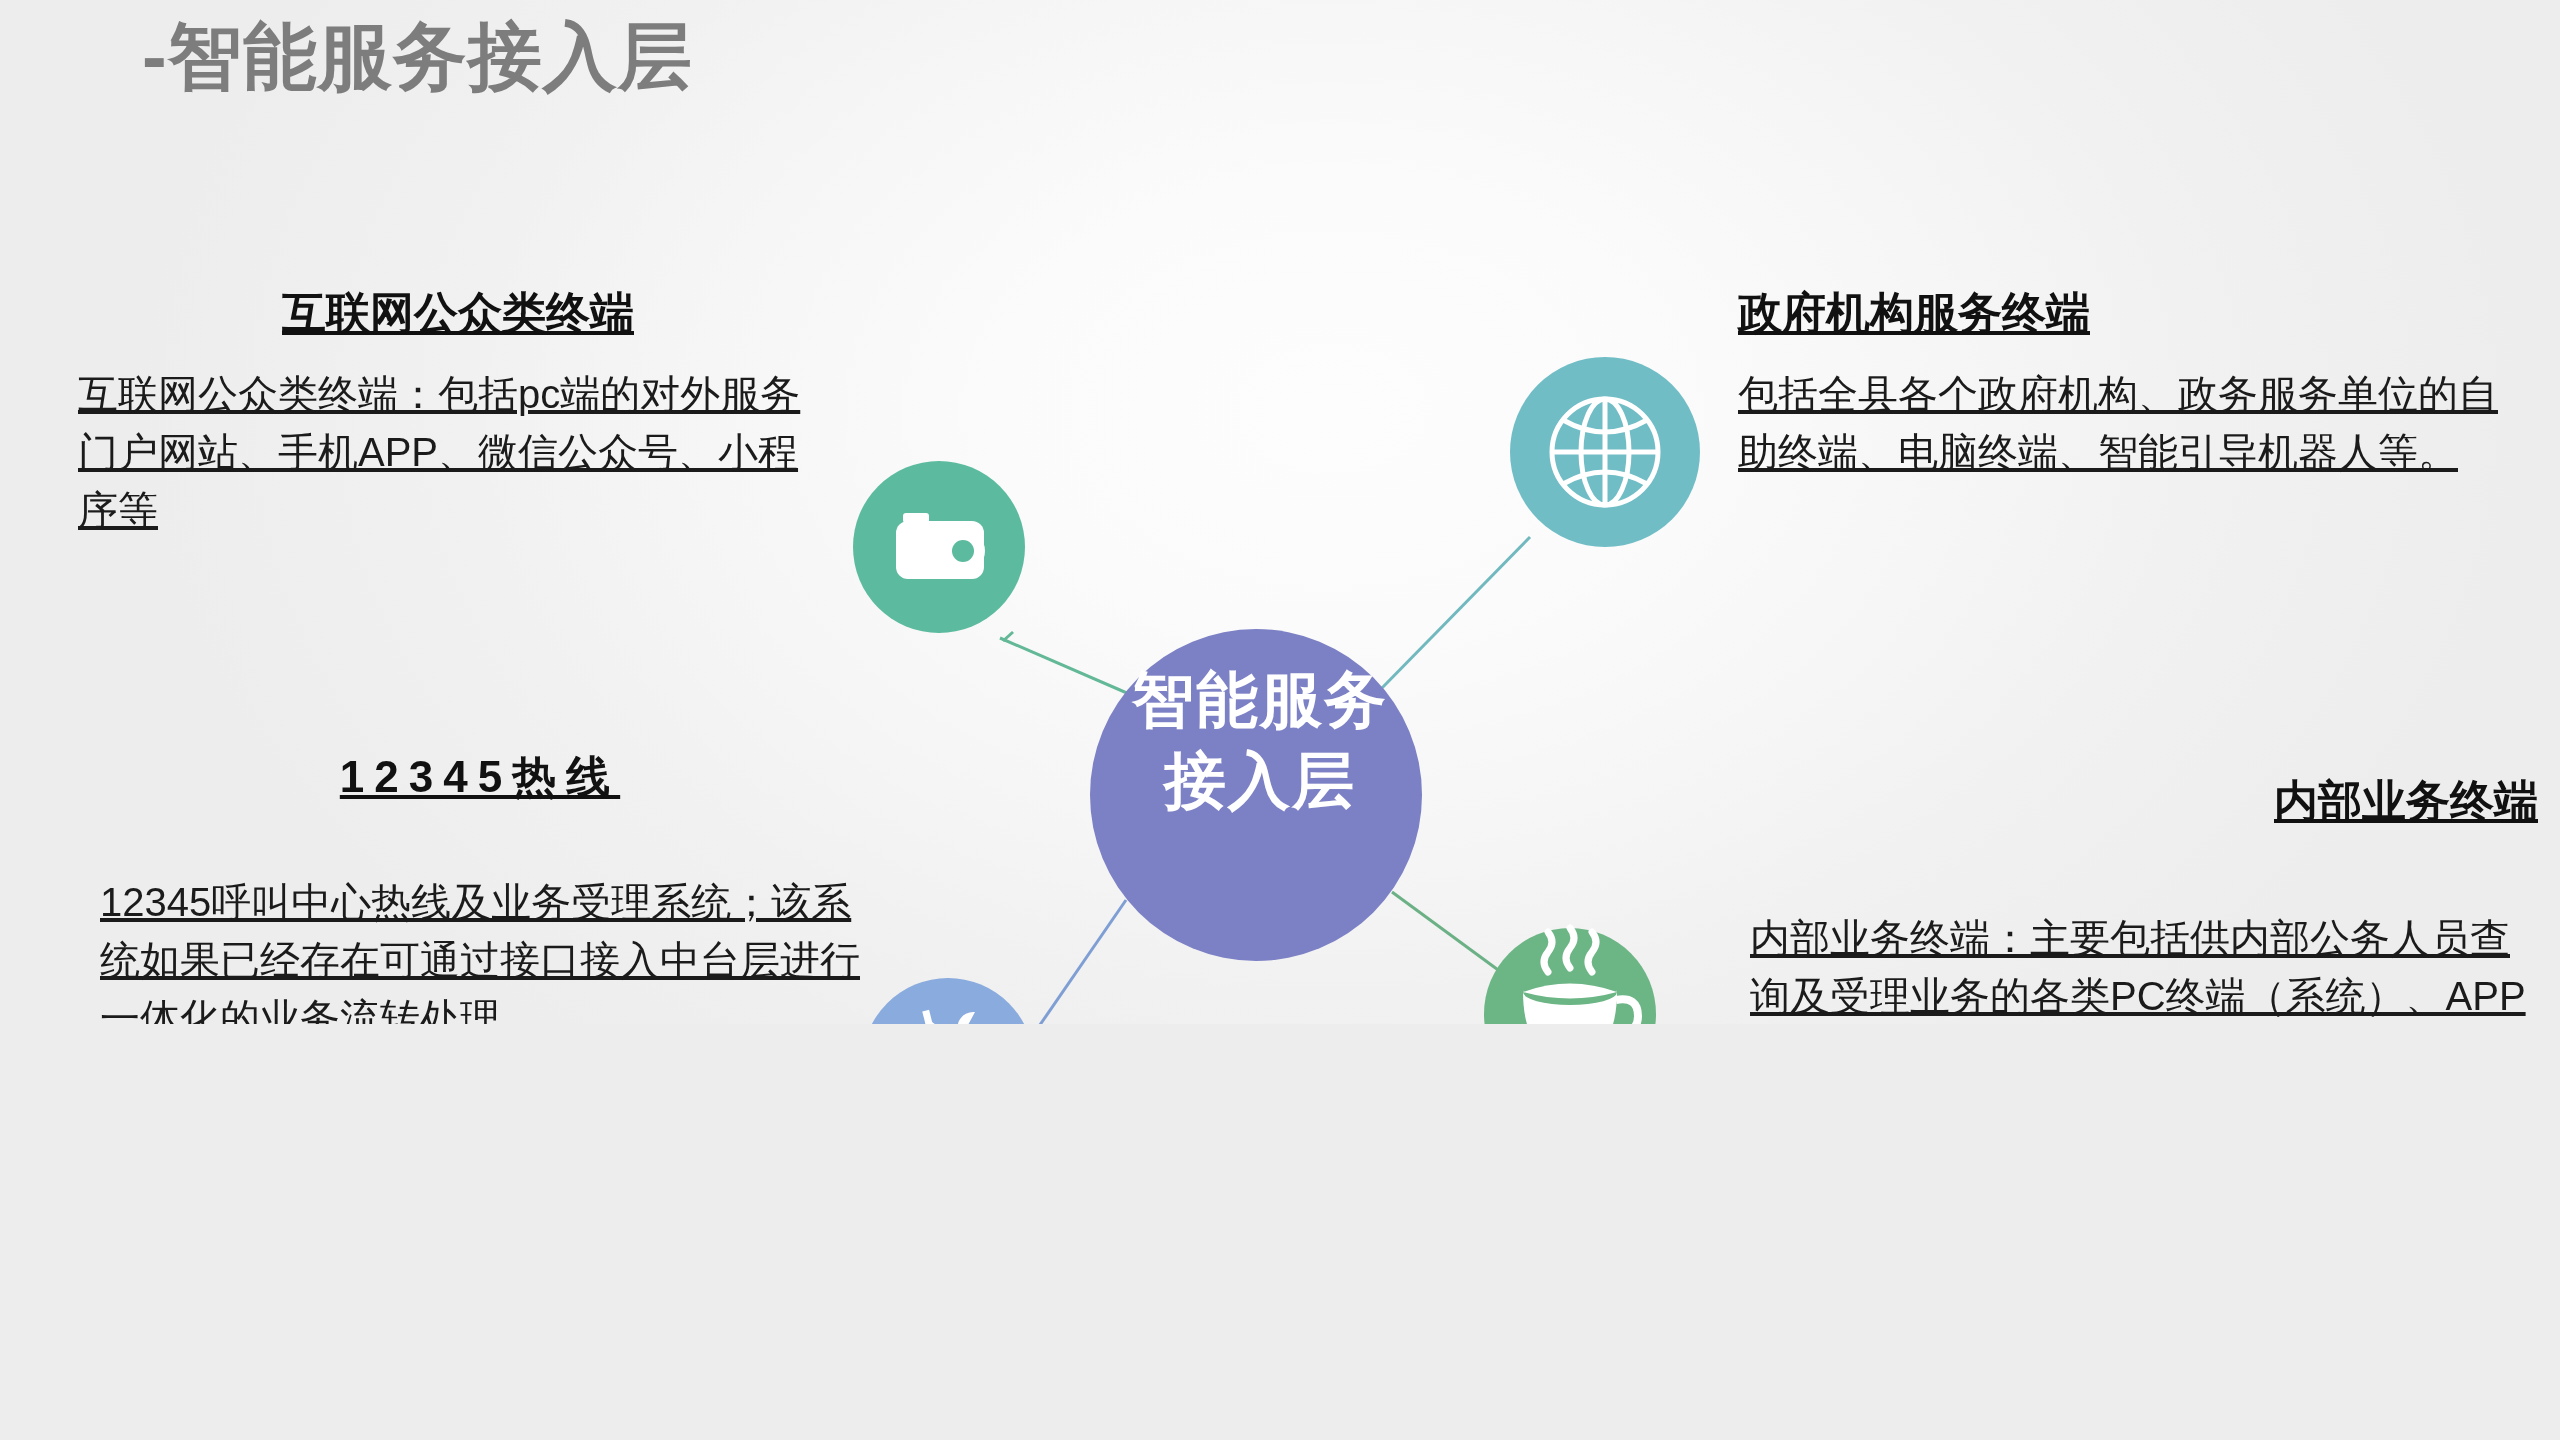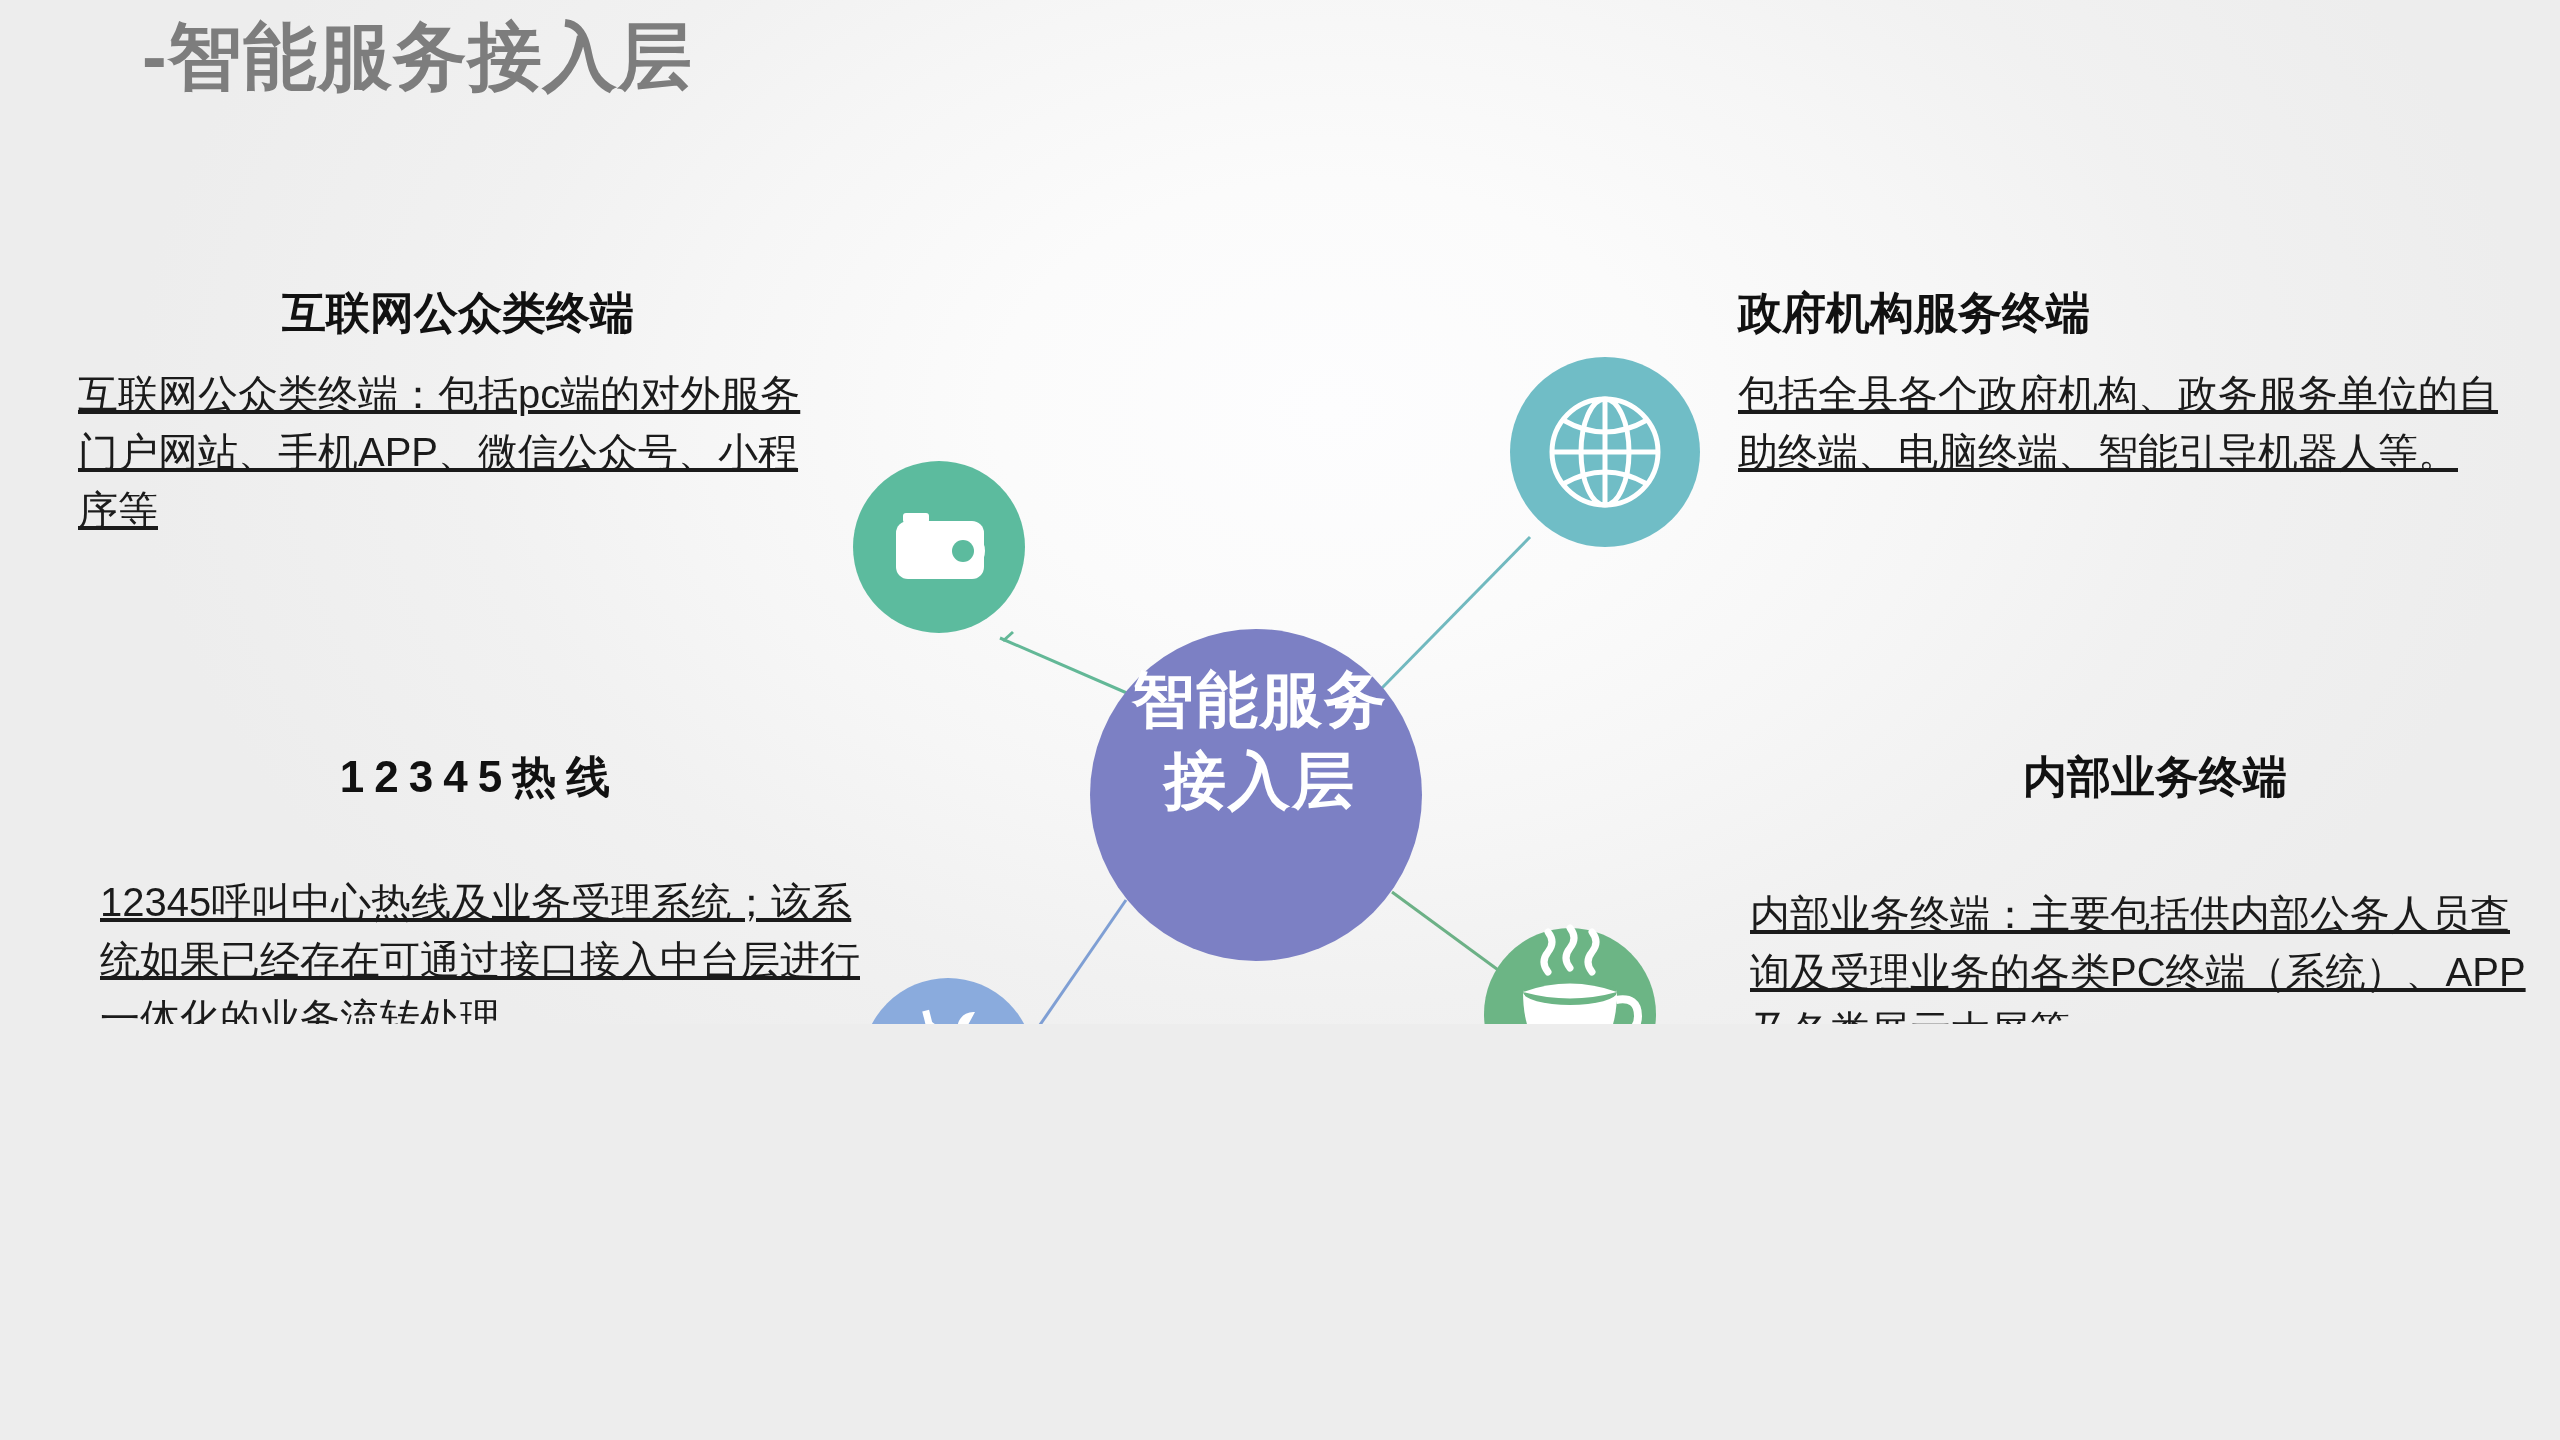--- a/index.html
+++ b/index.html
@@ -54,20 +54,21 @@
 
   
   .text-block { position: absolute; }
 
   .block-heading {
     font-size: 44px;
     font-weight: bold;
     color: #111111;
     line-height: 1.15;
     white-space: nowrap;
+    text-decoration: underline;
   }
 
   .block-body {
     font-size: 40px;
     color: #1b1b1b;
     line-height: 1.45;
     font-weight: 400;
     text-decoration: underline;
   }
 
@@ -106,23 +107,24 @@
     margin-bottom: 26px;
   }
 
   
   #block-internal {
     left: 1738px;
     top: 752px;
     width: 800px;
   }
   #block-internal .block-heading {
-    text-align: center;
+    text-align: right;
     padding-left: 34px;
     margin-bottom: 82px;
+    margin-top: 24px;
   }
   #block-internal .block-body {
     padding-left: 12px;
   }
 
   
   #center-label {
     position: absolute;
     left: 1090px;
     top: 660px;

